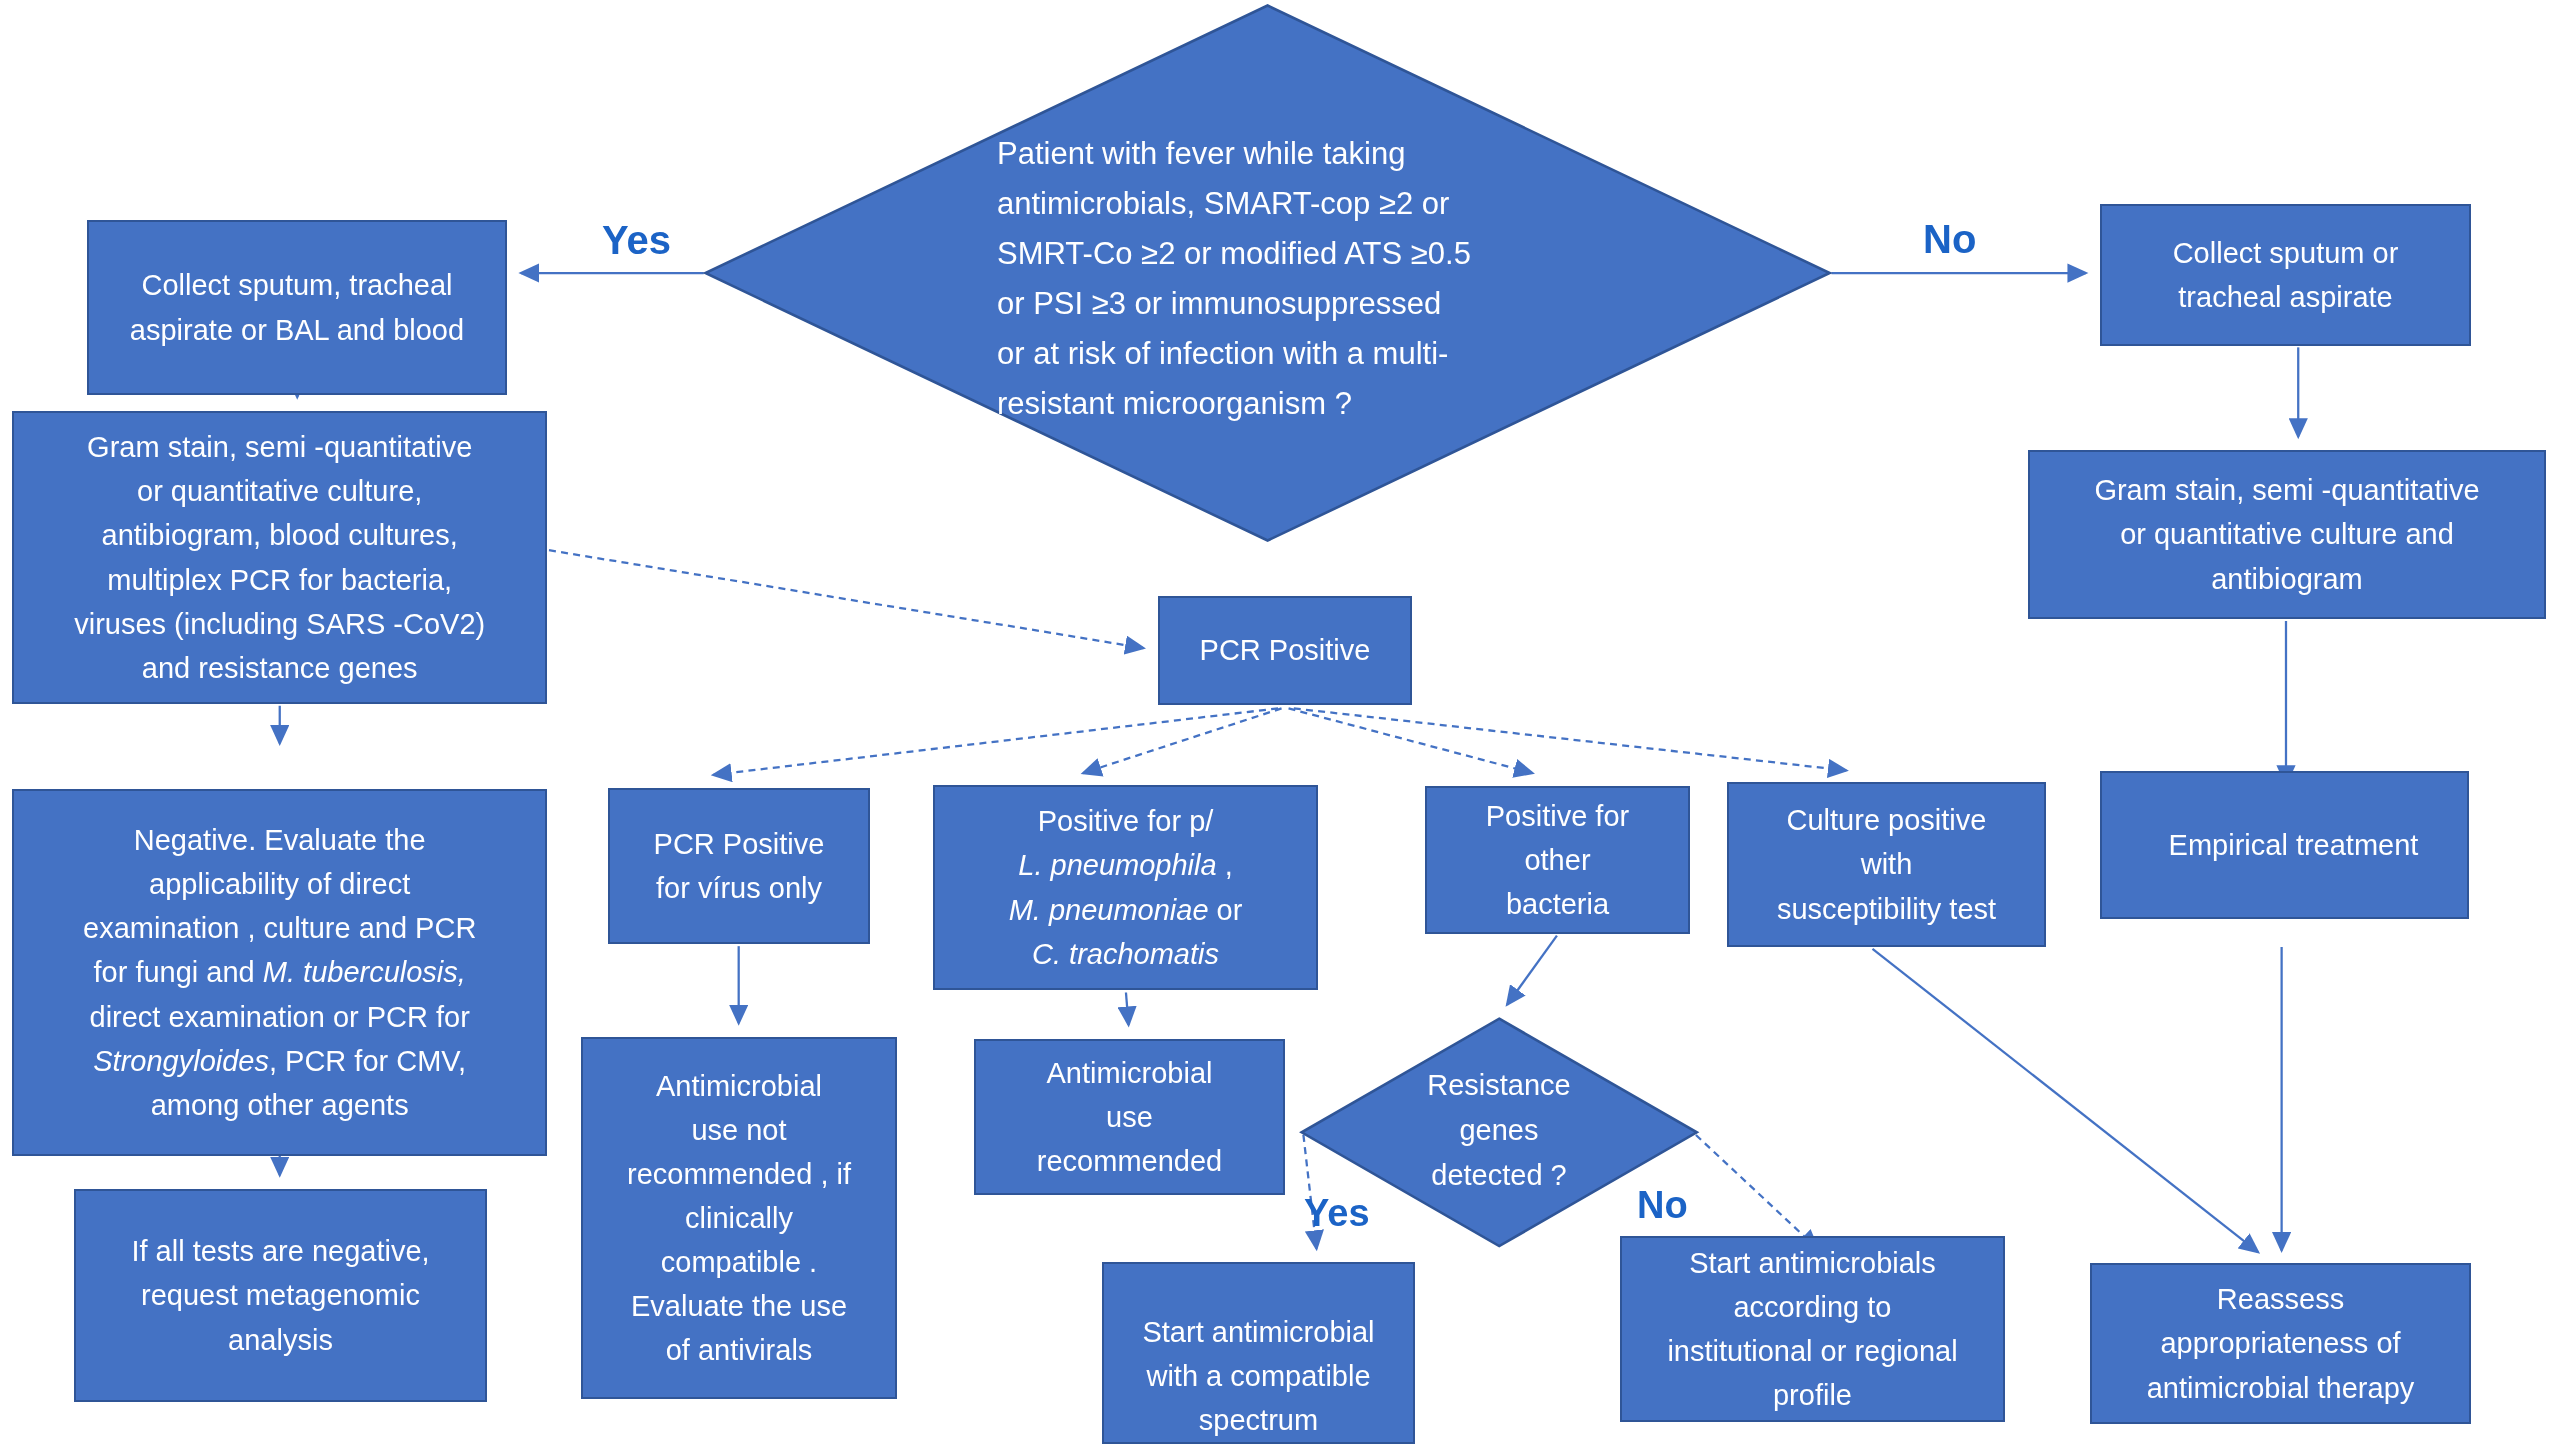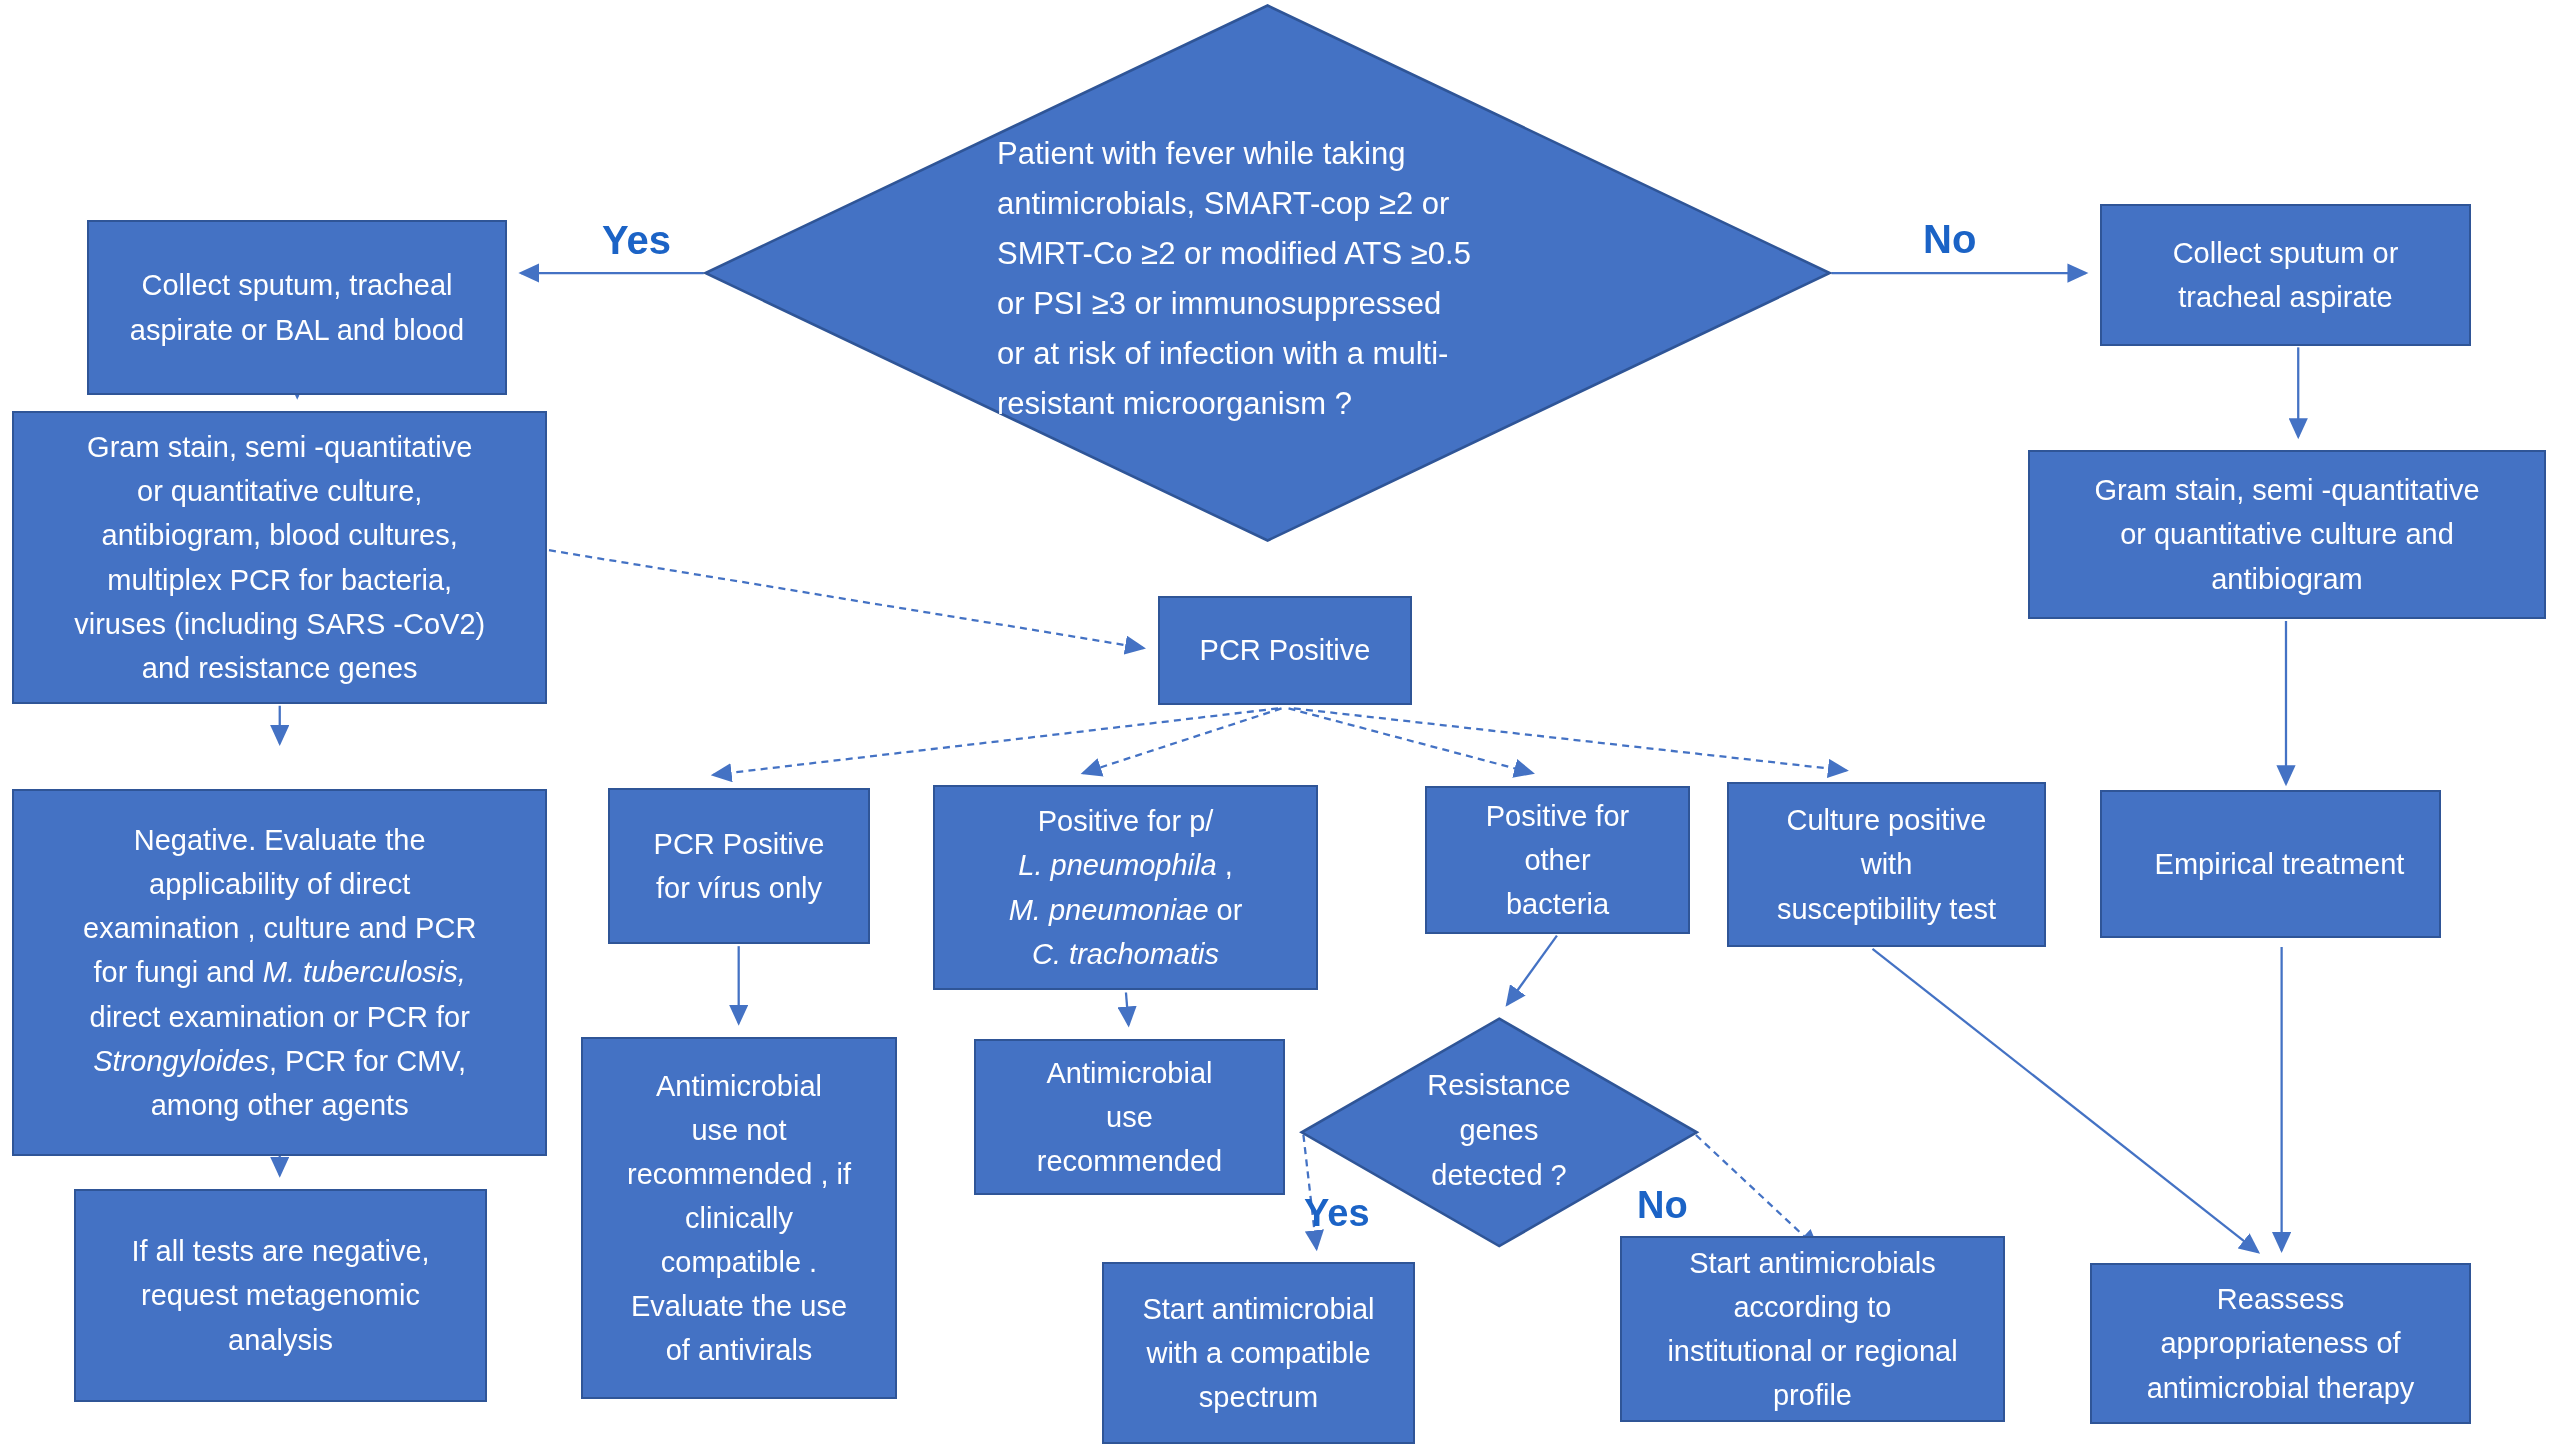--- a/index.html
+++ b/index.html
@@ -142,21 +142,21 @@
 
   <div class="node" style="left:2100px;top:204px;width:371px;height:142px;">
     <span class="txt">Collect sputum or
 tracheal aspirate</span>
   </div>
   <div class="node" style="left:2028px;top:450px;width:518px;height:169px;">
     <span class="txt">Gram stain, semi -quantitative
 or quantitative culture and
 antibiogram</span>
   </div>
-  <div class="node" style="left:2100px;top:790px;width:341px;height:148px;padding-left:18px;">
+  <div class="node" style="left:2100px;top:771px;width:369px;height:148px;padding-left:18px;">
     <span class="txt">Empirical treatment</span>
   </div>
   <div class="node" style="left:2090px;top:1263px;width:381px;height:161px;">
     <span class="txt">Reassess
 appropriateness of
 antimicrobial therapy</span>
   </div>
 
   <div class="node" style="left:581px;top:1037px;width:316px;height:362px;">
     <span class="txt">Antimicrobial
@@ -165,21 +165,21 @@
 clinically
 compatible .
 Evaluate the use
 of antivirals</span>
   </div>
   <div class="node" style="left:974px;top:1039px;width:311px;height:156px;">
     <span class="txt">Antimicrobial
 use
 recommended</span>
   </div>
-  <div class="node" style="left:1102px;top:1262px;width:313px;height:182px;">
+  <div class="node" style="left:1102px;top:1262px;width:313px;height:182px;align-items:flex-end;">
     <span class="txt">Start antimicrobial
 with a compatible
 spectrum</span>
   </div>
   <div class="node" style="left:1620px;top:1236px;width:385px;height:186px;">
     <span class="txt">Start antimicrobials
 according to
 institutional or regional
 profile</span>
   </div>

